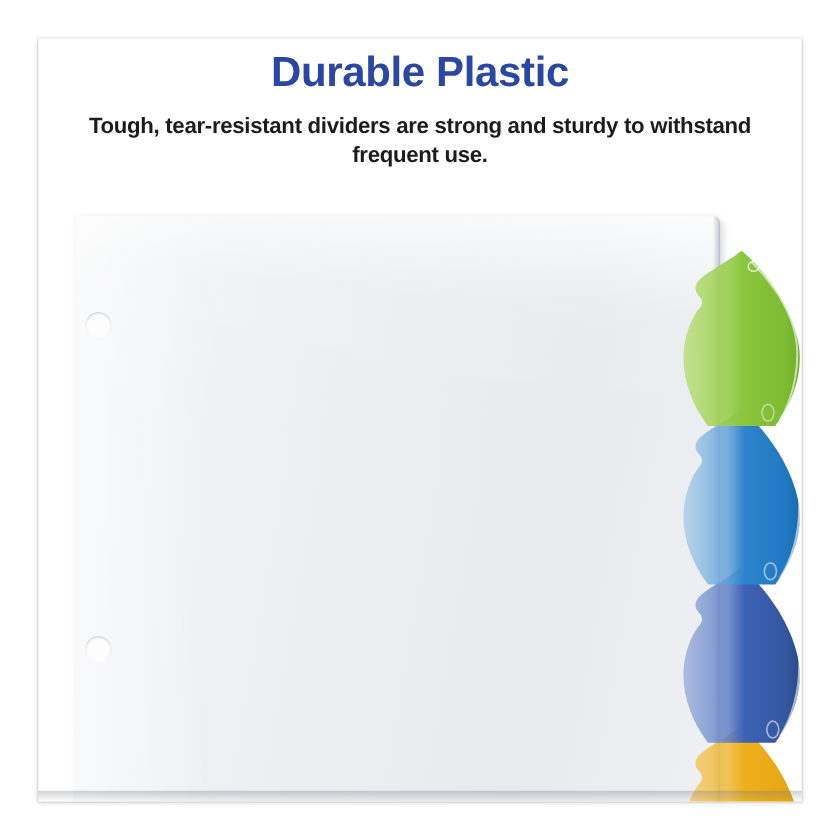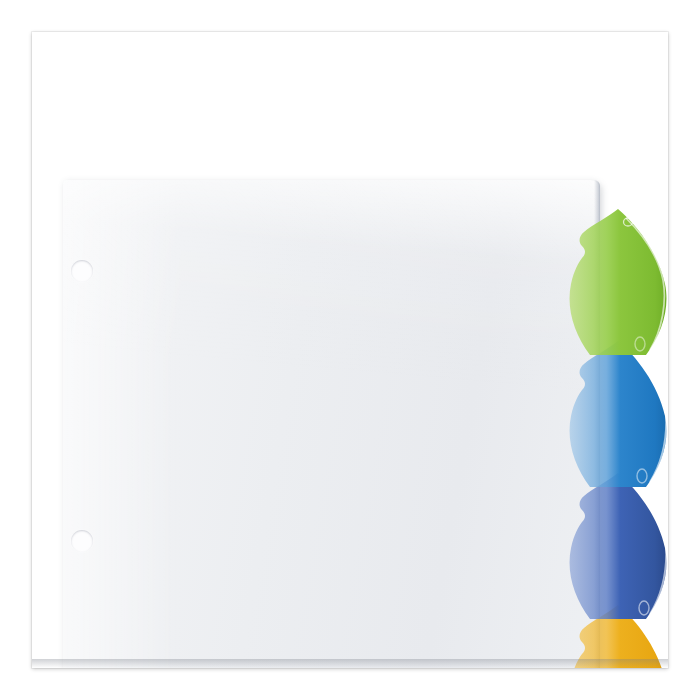--- a/index.html
+++ b/index.html
@@ -139,20 +139,24 @@
     pointer-events: none;
   }
 </style>
 </head>
 <body>
 
 <div id="stage">
 
   <div class="card">
 
+    <div class="headline-block">
+      <h1 class="headline">Durable Plastic</h1>
+      <p class="subhead">Tough, tear-resistant dividers are strong and sturdy to withstand frequent use.</p>
+    </div>
 
     <div class="sheet">
       <div class="sheet-sheen"></div>
       <div class="sheet-edge-right"></div>
       <div class="hole top"></div>
       <div class="hole bot"></div>
     </div>
 
     <div class="tabs">
 

